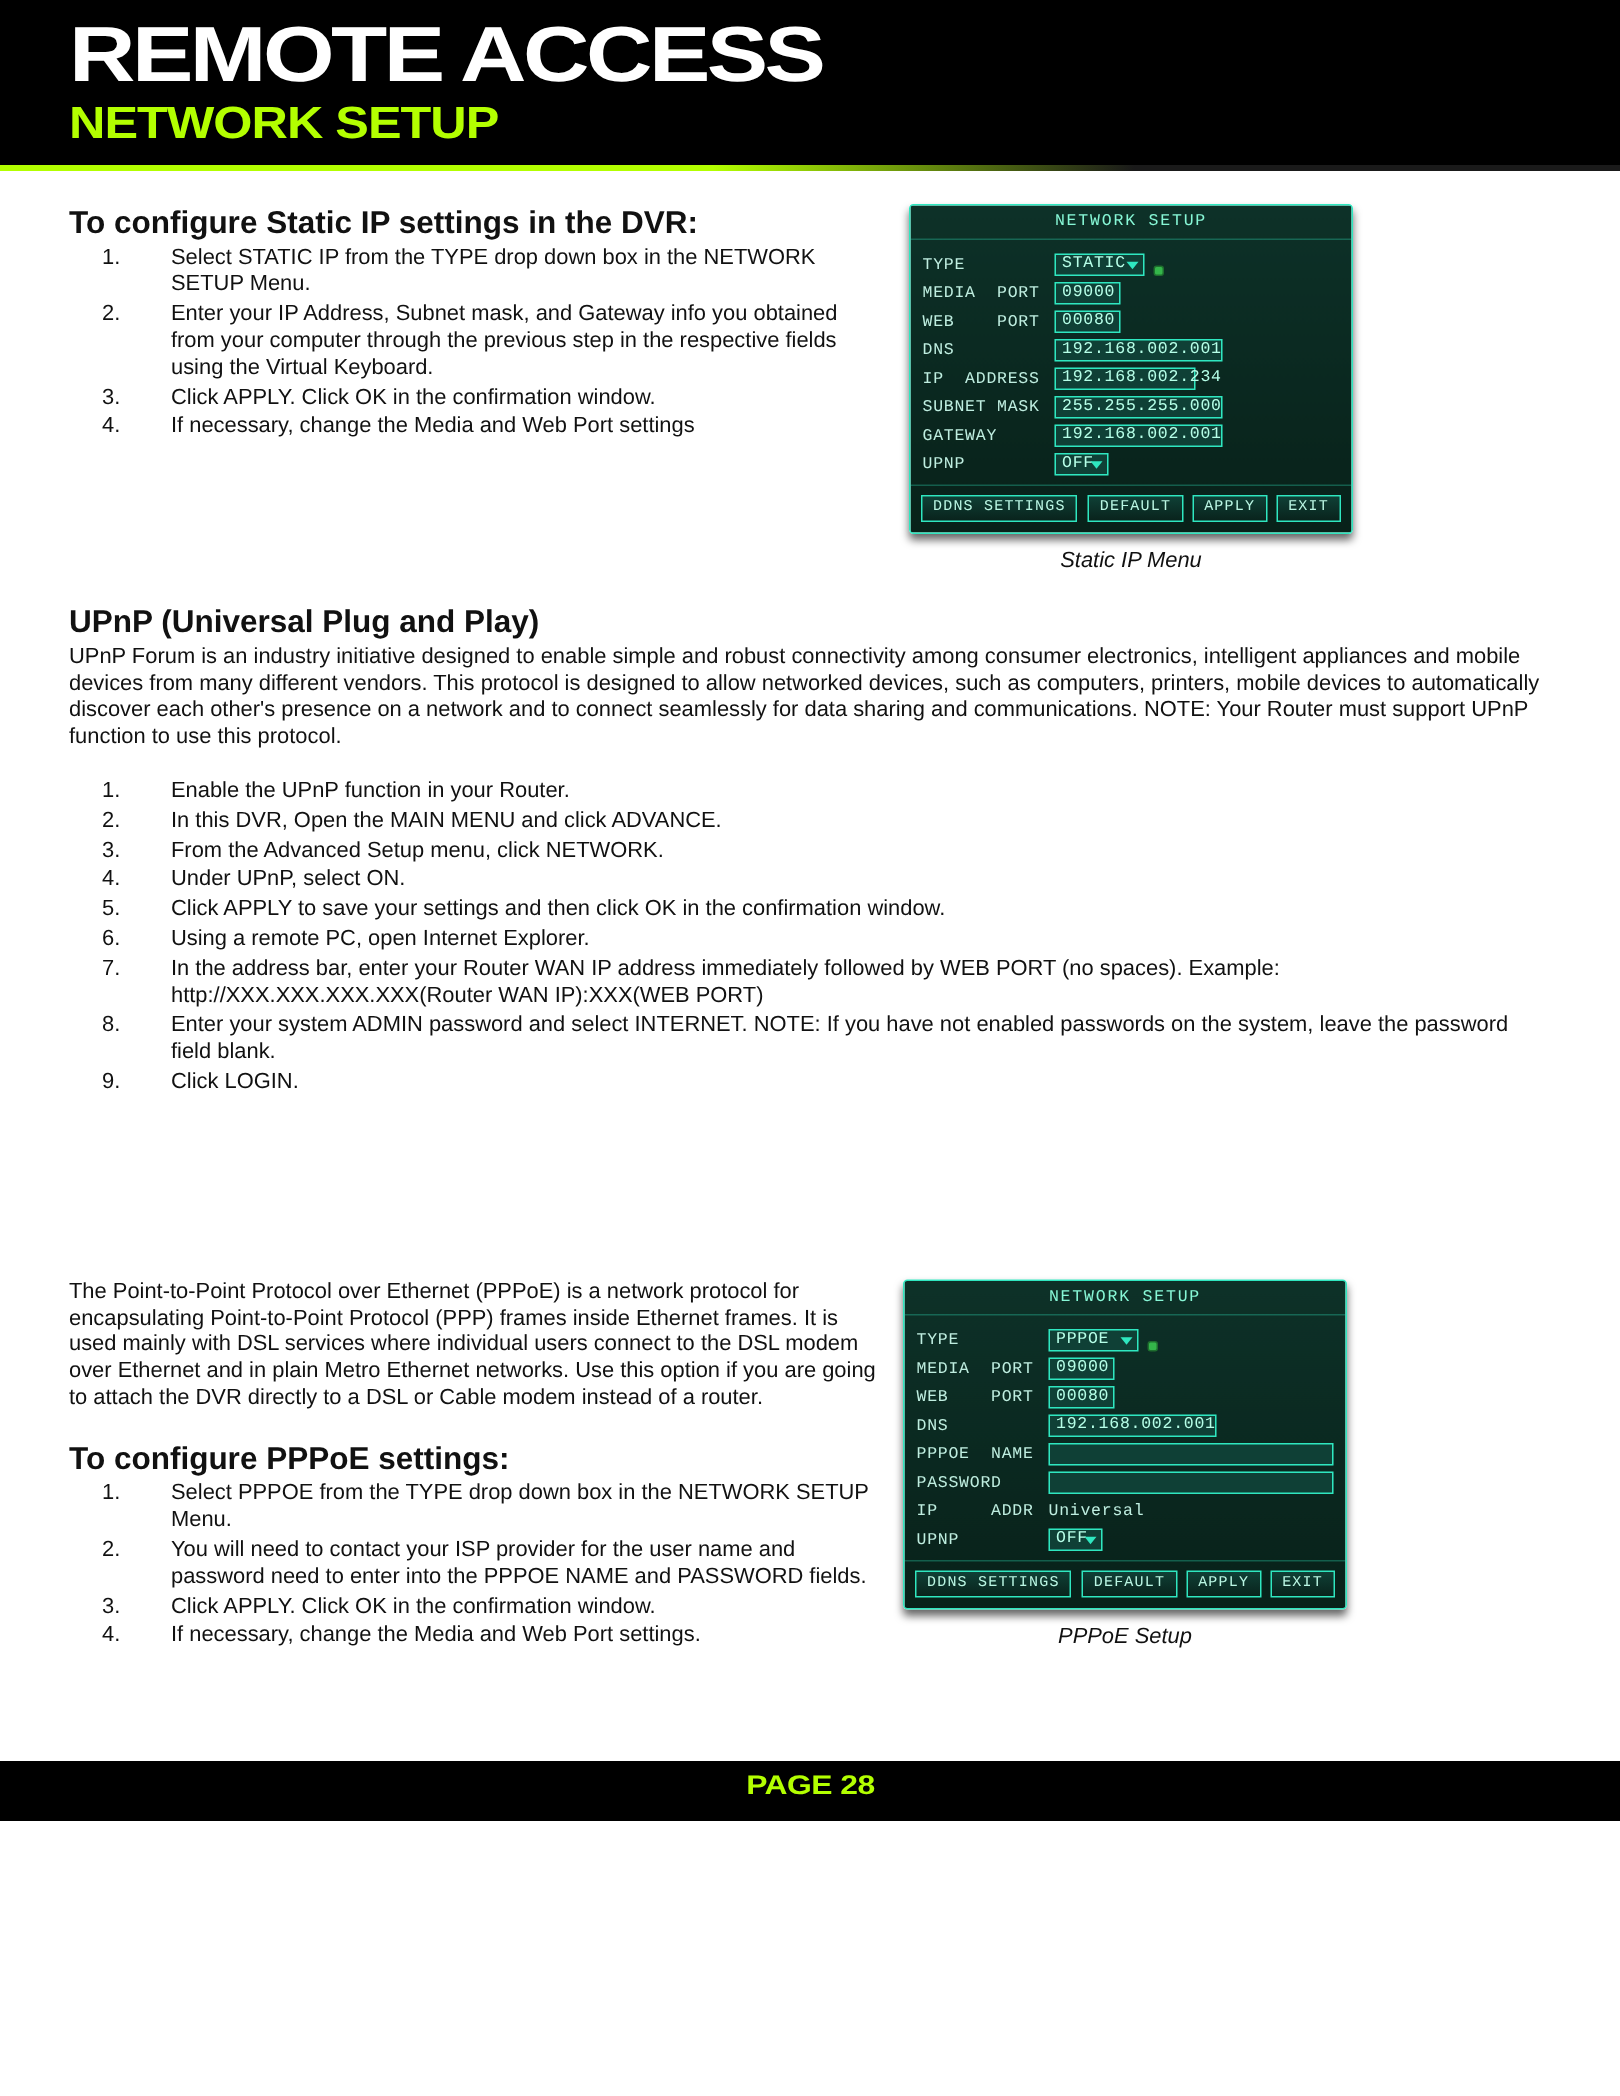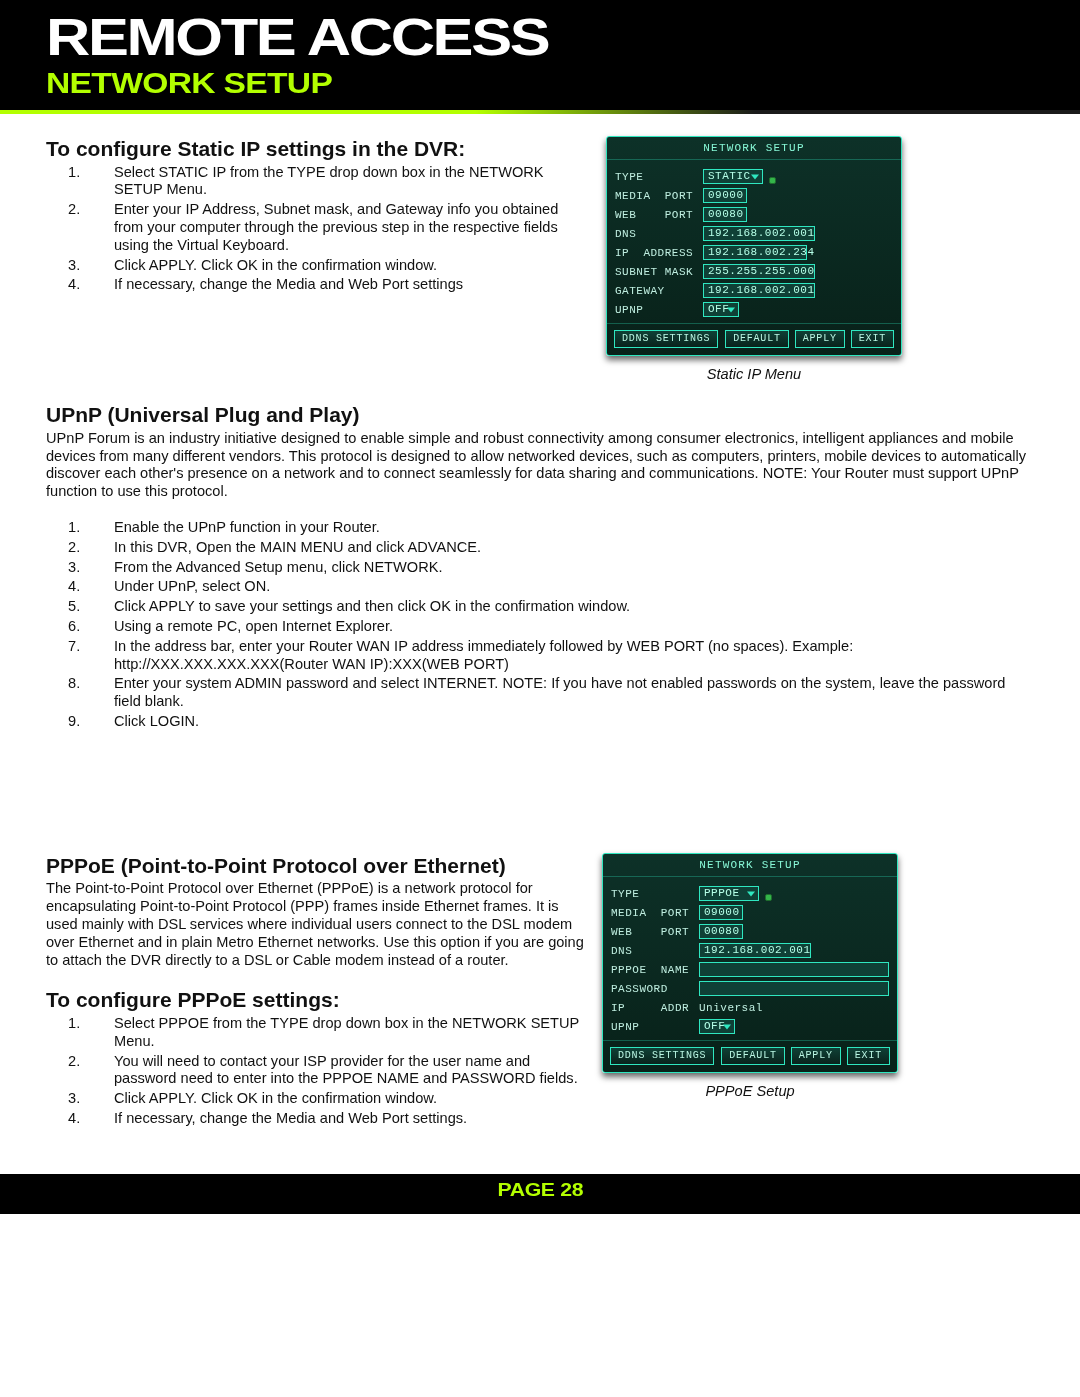--- a/index.html
+++ b/index.html
@@ -161,21 +161,21 @@
           <div class="dvr-row">
             <span class="dvr-lab" style="width:82px">WEB    PORT</span>
             <span class="dvr-in" style="width:44px">00080</span>
           </div>
           <div class="dvr-row">
             <span class="dvr-lab" style="width:82px">DNS</span>
             <span class="dvr-in" style="width:112px">192.168.002.001</span>
           </div>
           <div class="dvr-row">
             <span class="dvr-lab" style="width:82px">IP  ADDRESS</span>
-            <span class="dvr-in" style="width:104px">192.168.002.234</span>
+            <span class="dvr-in" style="width:94px">192.168.002.234</span>
           </div>
           <div class="dvr-row">
             <span class="dvr-lab" style="width:82px">SUBNET MASK</span>
             <span class="dvr-in" style="width:112px">255.255.255.000</span>
           </div>
           <div class="dvr-row">
             <span class="dvr-lab" style="width:82px">GATEWAY</span>
             <span class="dvr-in" style="width:112px">192.168.002.001</span>
           </div>
           <div class="dvr-row">
@@ -209,21 +209,20 @@
     <li>In the address bar, enter your Router WAN IP address immediately followed by WEB PORT (no spaces). Example: http://XXX.XXX.XXX.XXX(Router WAN IP):XXX(WEB PORT)</li>
     <li>Enter your system ADMIN password and select INTERNET. NOTE: If you have not enabled passwords on the system, leave the password field blank.</li>
     <li>Click LOGIN.</li>
   </ol>
 
   <div class="spacer-l"></div>
   <div class="spacer-l"></div>
 
   <div class="flex-row">
     <div class="col-text" style="max-width:538px">
-      <h4>PPPoE (Point-to-Point Protocol over Ethernet)</h4>
       <p class="para">The Point-to-Point Protocol over Ethernet (PPPoE) is a network protocol for encapsulating Point-to-Point Protocol (PPP) frames inside Ethernet frames. It is used mainly with DSL services where individual users connect to the DSL modem over Ethernet and in plain Metro Ethernet networks. Use this option if you are going to attach the DVR directly to a DSL or Cable modem instead of a router.</p>
       <div class="spacer"></div>
       <h4>To configure PPPoE settings:</h4>
       <ol class="numbered">
         <li>Select PPPOE from the TYPE drop down box in the NETWORK SETUP Menu.</li>
         <li>You will need to contact your ISP provider for the user name and password need to enter into the PPPOE NAME and PASSWORD fields.</li>
         <li>Click APPLY. Click OK in the confirmation window.</li>
         <li>If necessary, change the Media and Web Port settings.</li>
       </ol>
     </div>

